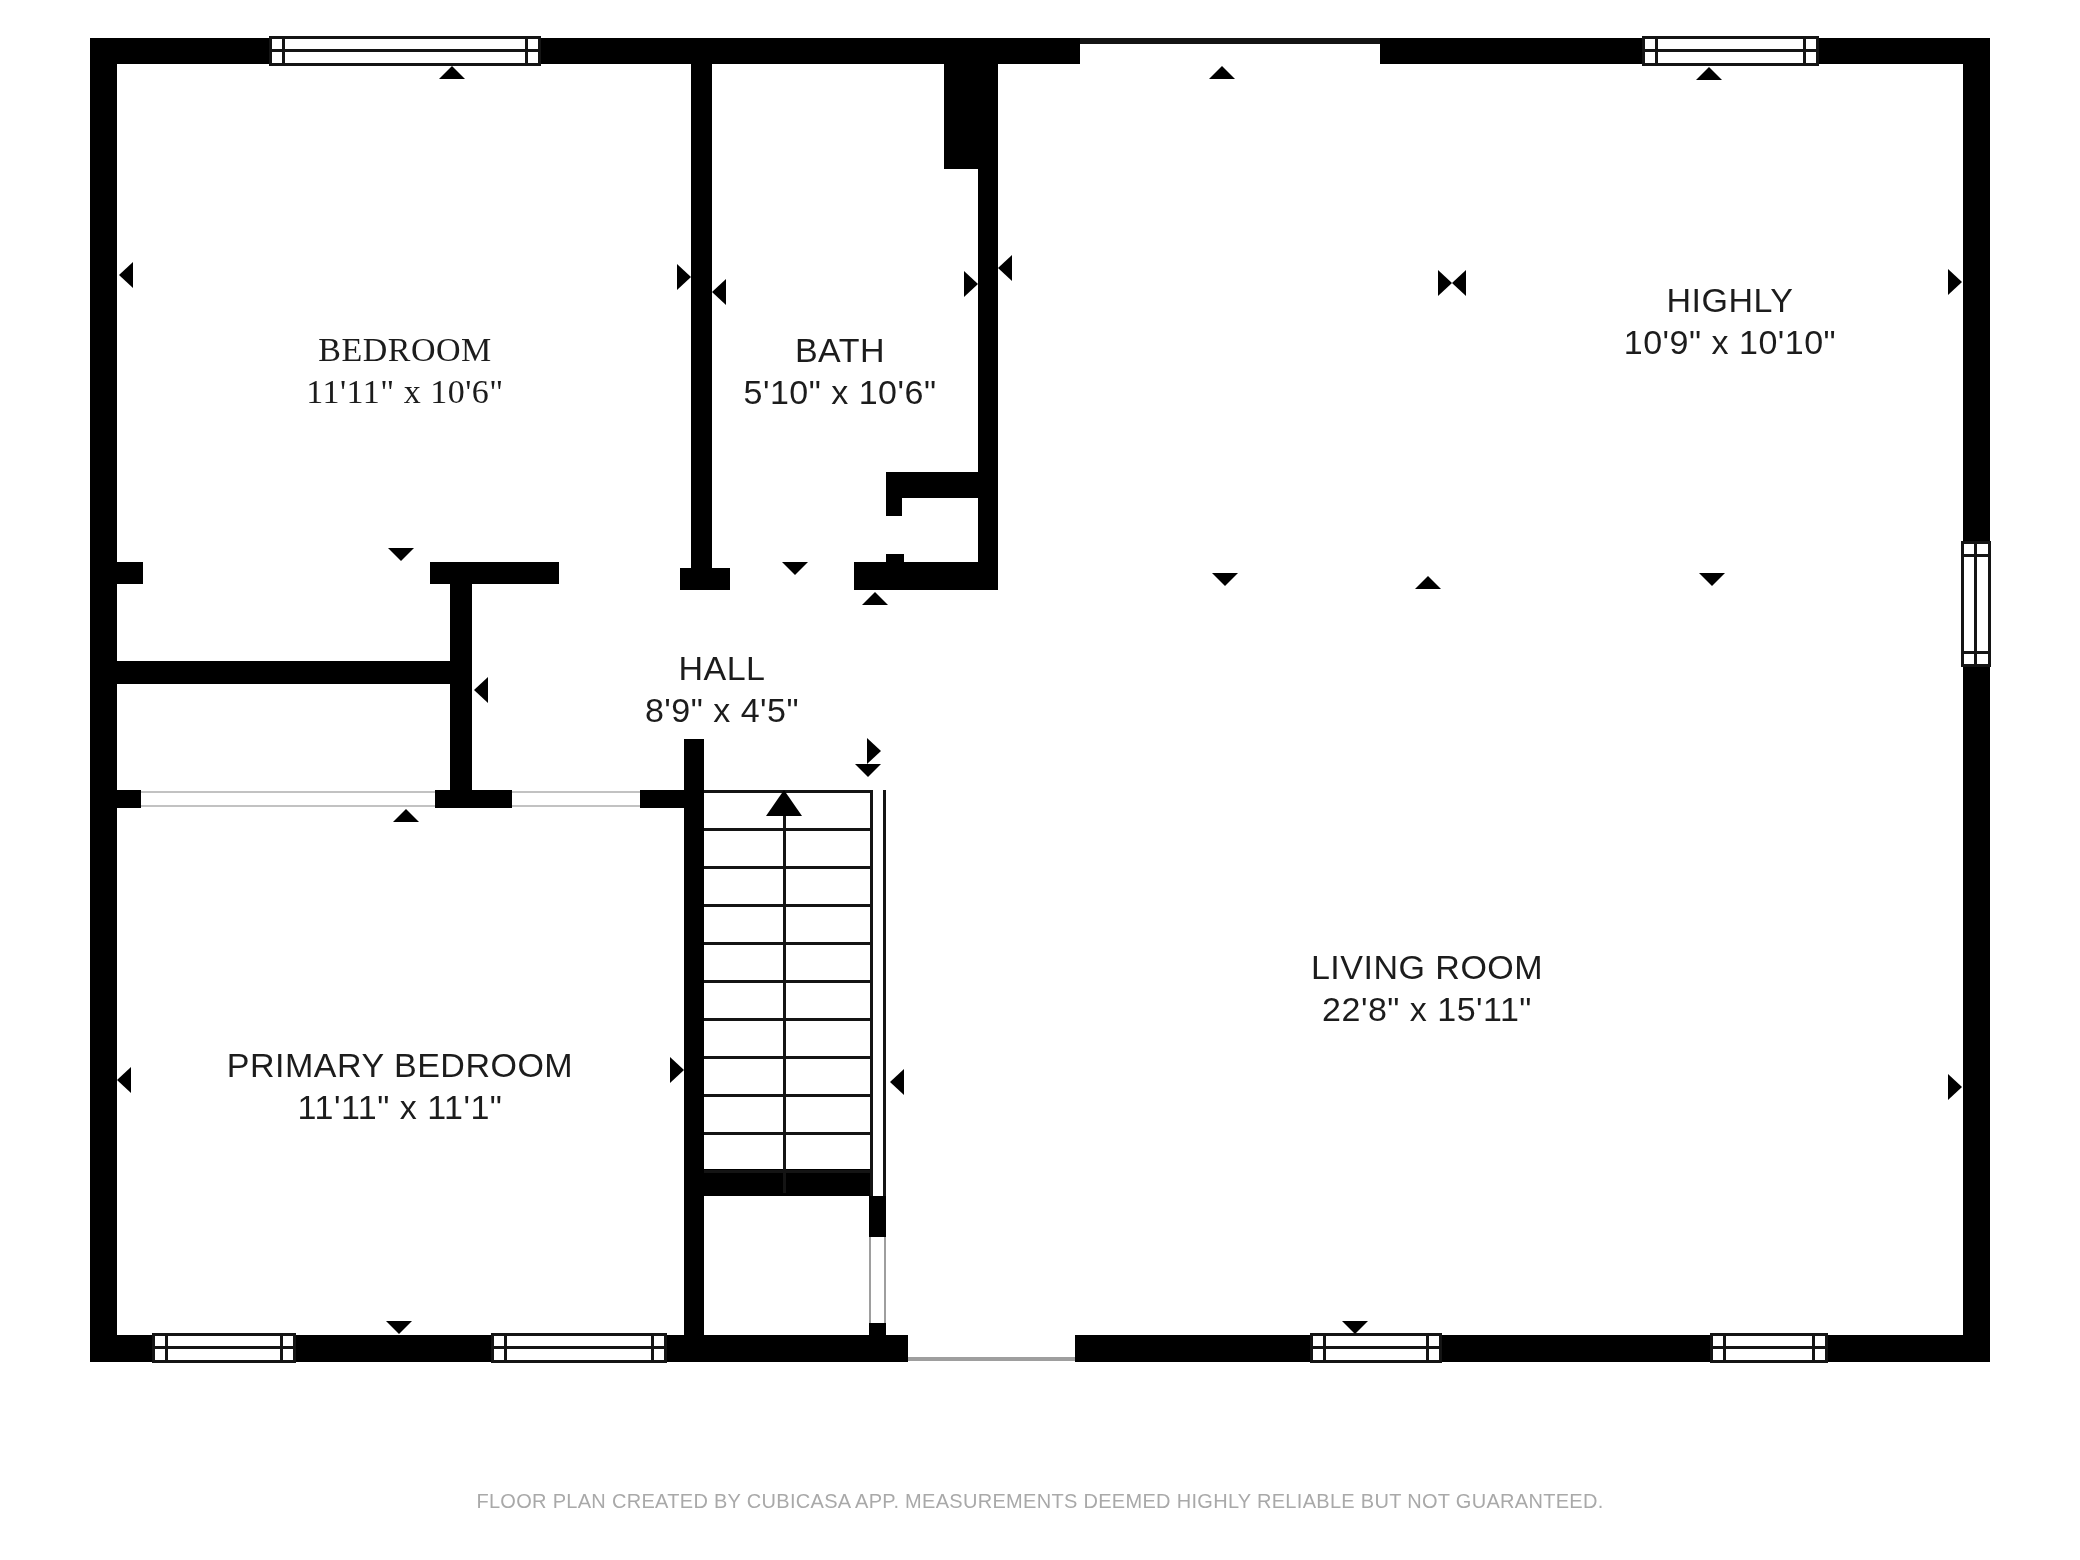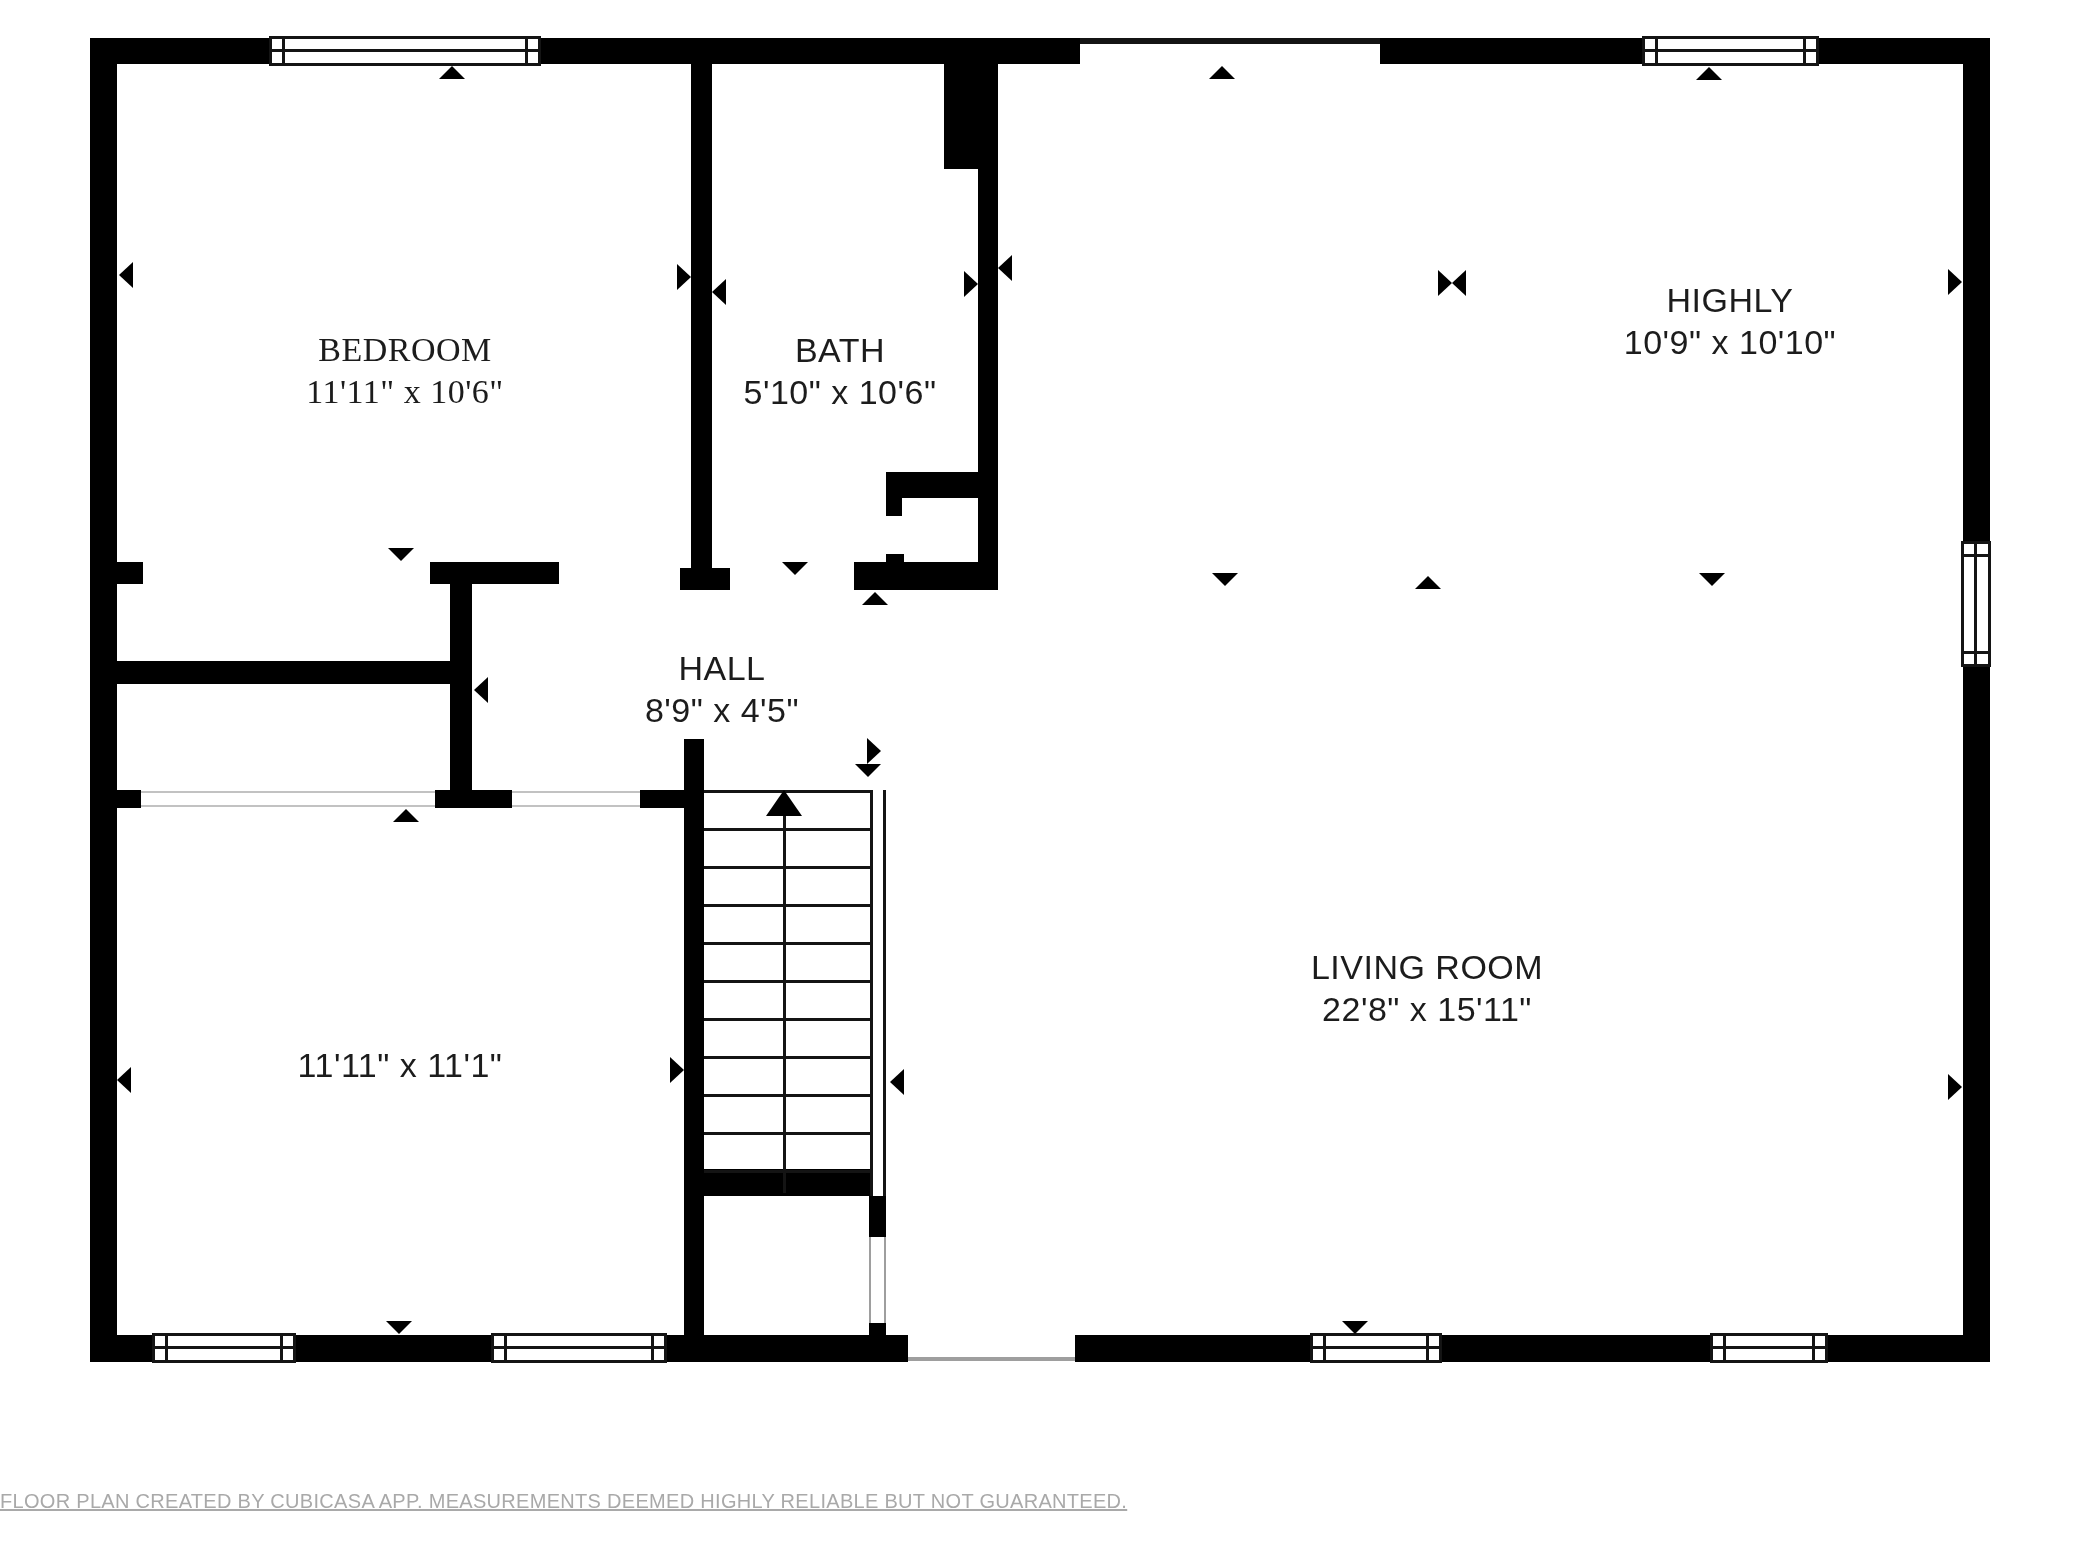--- a/index.html
+++ b/index.html
@@ -20,21 +20,21 @@
   .tri{position:absolute;width:0;height:0;}
   .tri-up{border-left:13px solid transparent;border-right:13px solid transparent;border-bottom:13px solid #000;}
   .tri-down{border-left:13px solid transparent;border-right:13px solid transparent;border-top:13px solid #000;}
   .tri-left{border-top:13px solid transparent;border-bottom:13px solid transparent;border-right:14px solid #000;}
   .tri-right{border-top:13px solid transparent;border-bottom:13px solid transparent;border-left:14px solid #000;}
   .treads{position:absolute;border-top:3px solid #141414;box-sizing:border-box;
           background:repeating-linear-gradient(to bottom,transparent 0,transparent 35px,#141414 35px,#141414 38px);}
   .rail{position:absolute;background:#ffffff;border-left:3px solid #141414;border-right:3px solid #141414;box-sizing:border-box;}
   .room-label{position:absolute;transform:translateX(-50%);text-align:center;font-size:34px;
               color:#1c1c1c;line-height:42px;white-space:nowrap;letter-spacing:0.5px;}
-  .footer{position:absolute;left:0;right:0;font-size:20px;color:#a9a9a9;letter-spacing:0.3px;text-decoration:underline;}
+  .footer{position:absolute;left:0;right:0;text-align:center;font-size:20px;color:#a9a9a9;letter-spacing:0.3px;}
 </style>
 </head>
 <body>
 
 <div id="canvas">
 
   <div class="wall" style="left:90px;top:38px;width:179px;height:26px;"></div>
   <div class="wall" style="left:541px;top:38px;width:539px;height:26px;"></div>
   <div class="wall" style="left:1380px;top:38px;width:262px;height:26px;"></div>
   <div class="wall" style="left:1819px;top:38px;width:171px;height:26px;"></div>
@@ -157,18 +157,19 @@
   </div>
   <div class="room-label" style="left:676px;top:647px;margin-left:46px;">
     <div>HALL</div>
     <div>8'9" x 4'5"</div>
   </div>
   <div class="room-label" style="left:1427px;top:946px;">
     <div>LIVING ROOM</div>
     <div>22'8" x 15'11"</div>
   </div>
   <div class="room-label" style="left:400px;top:1044px;">
+    <div>PRIMARY BEDROOM</div>
     <div>11'11" x 11'1"</div>
   </div>
 
   <div class="footer" style="top:1490px;">FLOOR PLAN CREATED BY CUBICASA APP. MEASUREMENTS DEEMED HIGHLY RELIABLE BUT NOT GUARANTEED.</div>
 
 </div>
 
 </body></html>

